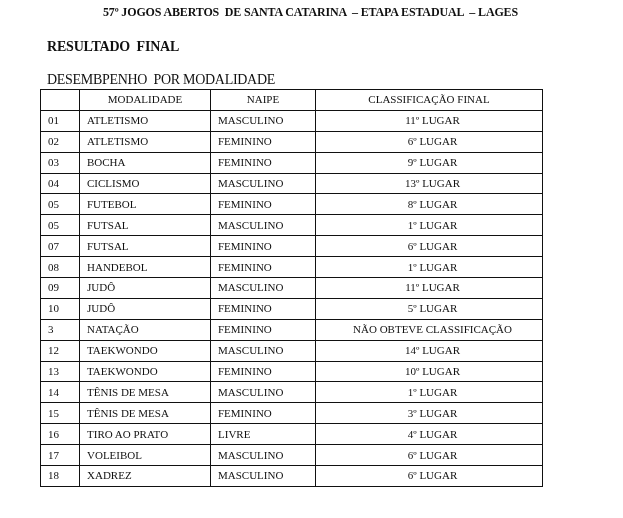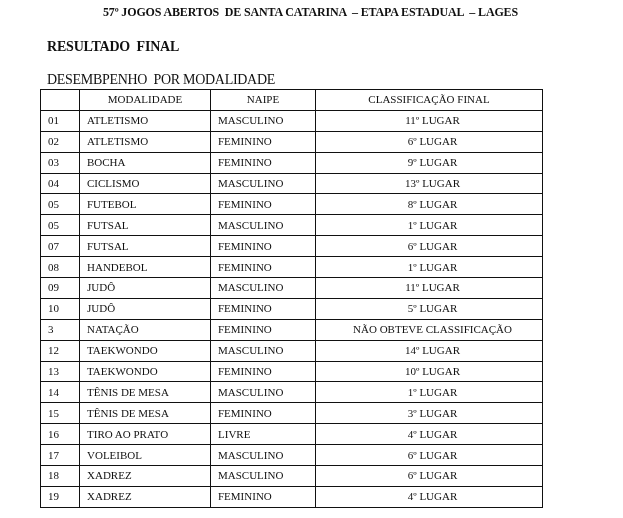--- a/index.html
+++ b/index.html
@@ -200,20 +200,14 @@
         <td>VOLEIBOL</td>
         <td>MASCULINO</td>
         <td class="class">6º LUGAR</td>
       </tr>
       <tr>
         <td class="num">18</td>
         <td>XADREZ</td>
         <td>MASCULINO</td>
         <td class="class">6º LUGAR</td>
       </tr>
-      <tr>
-        <td class="num">19</td>
-        <td>XADREZ</td>
-        <td>FEMININO</td>
-        <td class="class">4º LUGAR</td>
-      </tr>
     </tbody>
 </table>
 
 </body></html>

